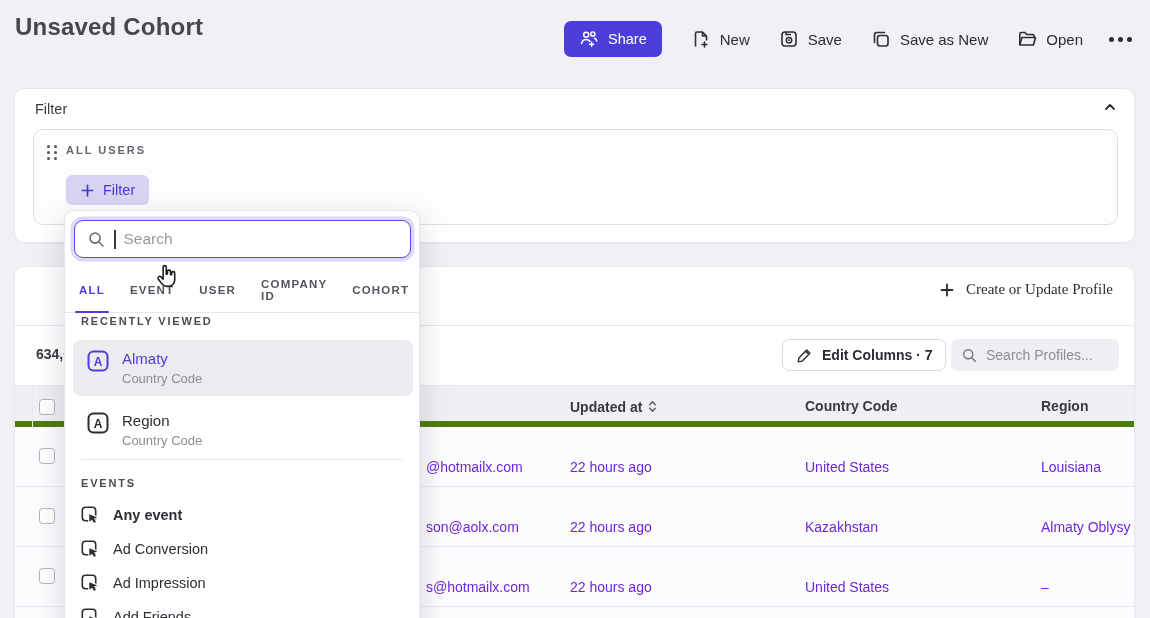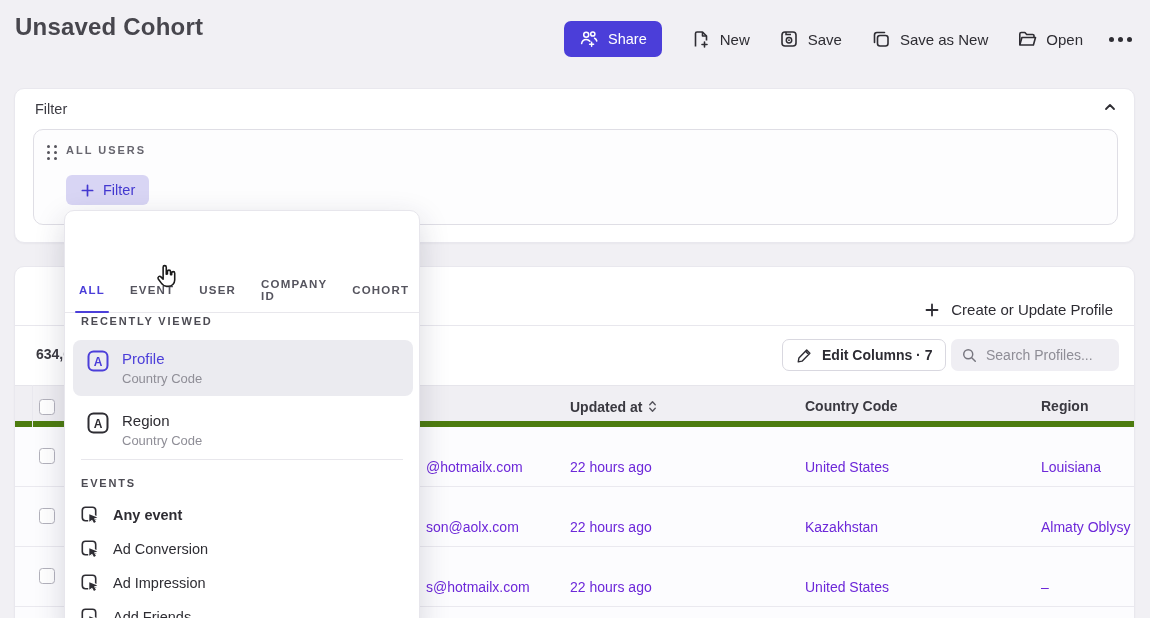--- a/index.html
+++ b/index.html
@@ -22,21 +22,21 @@
   .filter-title { position:absolute; left:20px; top:12px; font-size:14.5px; color:#3c3b42; }
   .collapse-btn { position:absolute; right:16px; top:10px; background:none; border:none; cursor:pointer; color:#2e2d33; }
   .filter-group { position:absolute; left:18px; top:40px; width:1085px; height:96px; border:1px solid #dfdee5; border-radius:10px; background:#fdfdfe; }
   .drag-handle { position:absolute; left:13px; top:15px; width:10px; height:16px; display:grid; grid-template-columns:3px 3px; grid-auto-rows:3px; gap:3px 4px; cursor:grab; }
   .drag-handle i { background:#55545c; border-radius:50%; }
   .group-label { position:absolute; left:32px; top:14px; font-size:11px; font-weight:700; letter-spacing:2px; color:#67666f; }
   .btn-filter { position:absolute; left:32px; top:45px; height:30px; display:flex; align-items:center; gap:8px; background:#d8d5f4; color:#4338d0; border:none; border-radius:6px; padding:0 14px; font-size:14.5px; font-weight:500; font-family:inherit; cursor:pointer; }
 
   
   .main-card { left:14px; top:266px; width:1121px; height:420px; }
-  .btn-create { position:absolute; right:21px; top:14px; display:flex; align-items:center; gap:11px; background:none; border:none; font-family:Liberation Sans, sans-serif; font-size:15px; color:#2d2c33; cursor:pointer;margin-top:20px; }
+  .btn-create { position:absolute; right:21px; top:14px; display:flex; align-items:center; gap:11px; background:none; border:none; font-family:Liberation Serif, serif; font-size:15px; color:#2d2c33; cursor:pointer; }
   .main-divider { position:absolute; left:0; right:0; top:58px; height:1px; background:#e8e7ed; }
   .count-text { position:absolute; left:21px; top:79px; font-size:14px; font-weight:600; color:#3a3940; white-space:nowrap; }
   .btn-edit-cols { position:absolute; left:767px; top:72px; height:32px; display:flex; align-items:center; gap:9px; background:#fff; border:1px solid #d9d8e0; border-radius:7px; padding:0 13px; font-size:14px; font-weight:600; color:#2d2c33; font-family:inherit; cursor:pointer; }
   .search-profiles { position:absolute; left:936px; top:72px; width:168px; height:32px; background:#efeef3; border-radius:7px; display:flex; align-items:center; gap:8px; padding:16px 10px; }
   .search-profiles input { flex:1; min-width:0; border:none; outline:none; background:transparent; font-family:inherit; font-size:14px; color:#3c3b42; }
   .search-profiles input::placeholder { color:#8e8d96; }
 
   .table-header { position:absolute; left:0; right:0; top:118px; height:42px; background:#f0eff3; border-top:1px solid #e6e5eb; border-bottom:6px solid #4d7c0f; }
   .col-line { position:absolute; left:17px; top:118px; bottom:0; width:1px; background:#e9e8ee; }
   .th { position:absolute; top:12px; font-size:14px; font-weight:600; color:#3a3940; display:flex; align-items:center; gap:5px; }
@@ -276,20 +276,29 @@
       <span class="checkbox" style="top:21px"></span>
       <span class="cell" style="left:411px">s@hotmailx.com</span>
       <span class="cell" style="left:555px">22 hours ago</span>
       <span class="cell" style="left:790px">United States</span>
       <span class="cell" style="left:1026px">–</span>
     </div>
     <div class="row" style="top:340px; border-bottom:none;"></div>
   </section>
 
   <div class="popup">
+    <div class="popup-search">
+      <span>
+          <svg width="19" height="19" color="#6b6a73">
+            <use href="#i-search"></use>
+          </svg>
+        </span>
+      <span class="caret"></span>
+      <input placeholder="Search" style="">
+    </div>
 
     <div class="popup-tabs">
       <span class="tab active">
           <span>ALL</span>
           <span class="underline"></span>
         </span>
       <span class="tab">
           <span>EVENT</span>
         </span>
       <span class="tab">
@@ -305,21 +314,21 @@
 
     <div class="section-label" style="top:104px">RECENTLY VIEWED</div>
 
     <div class="prop-item selected" style="top:129px; height:56px;">
       <span style="color:#4b3ed9">
           <svg width="22" height="22">
             <use href="#i-letter-a"></use>
           </svg>
         </span>
       <span>
-        <div class="prop-title">Profile</div>
+        <div class="prop-title">Almaty</div>
         <div class="prop-sub">Country Code</div>
       </span>
     </div>
     <div class="prop-item" style="top:191px; height:54px;">
       <span style="color:#2e2d33">
           <svg width="22" height="22">
             <use href="#i-letter-a"></use>
           </svg>
         </span>
       <span>

